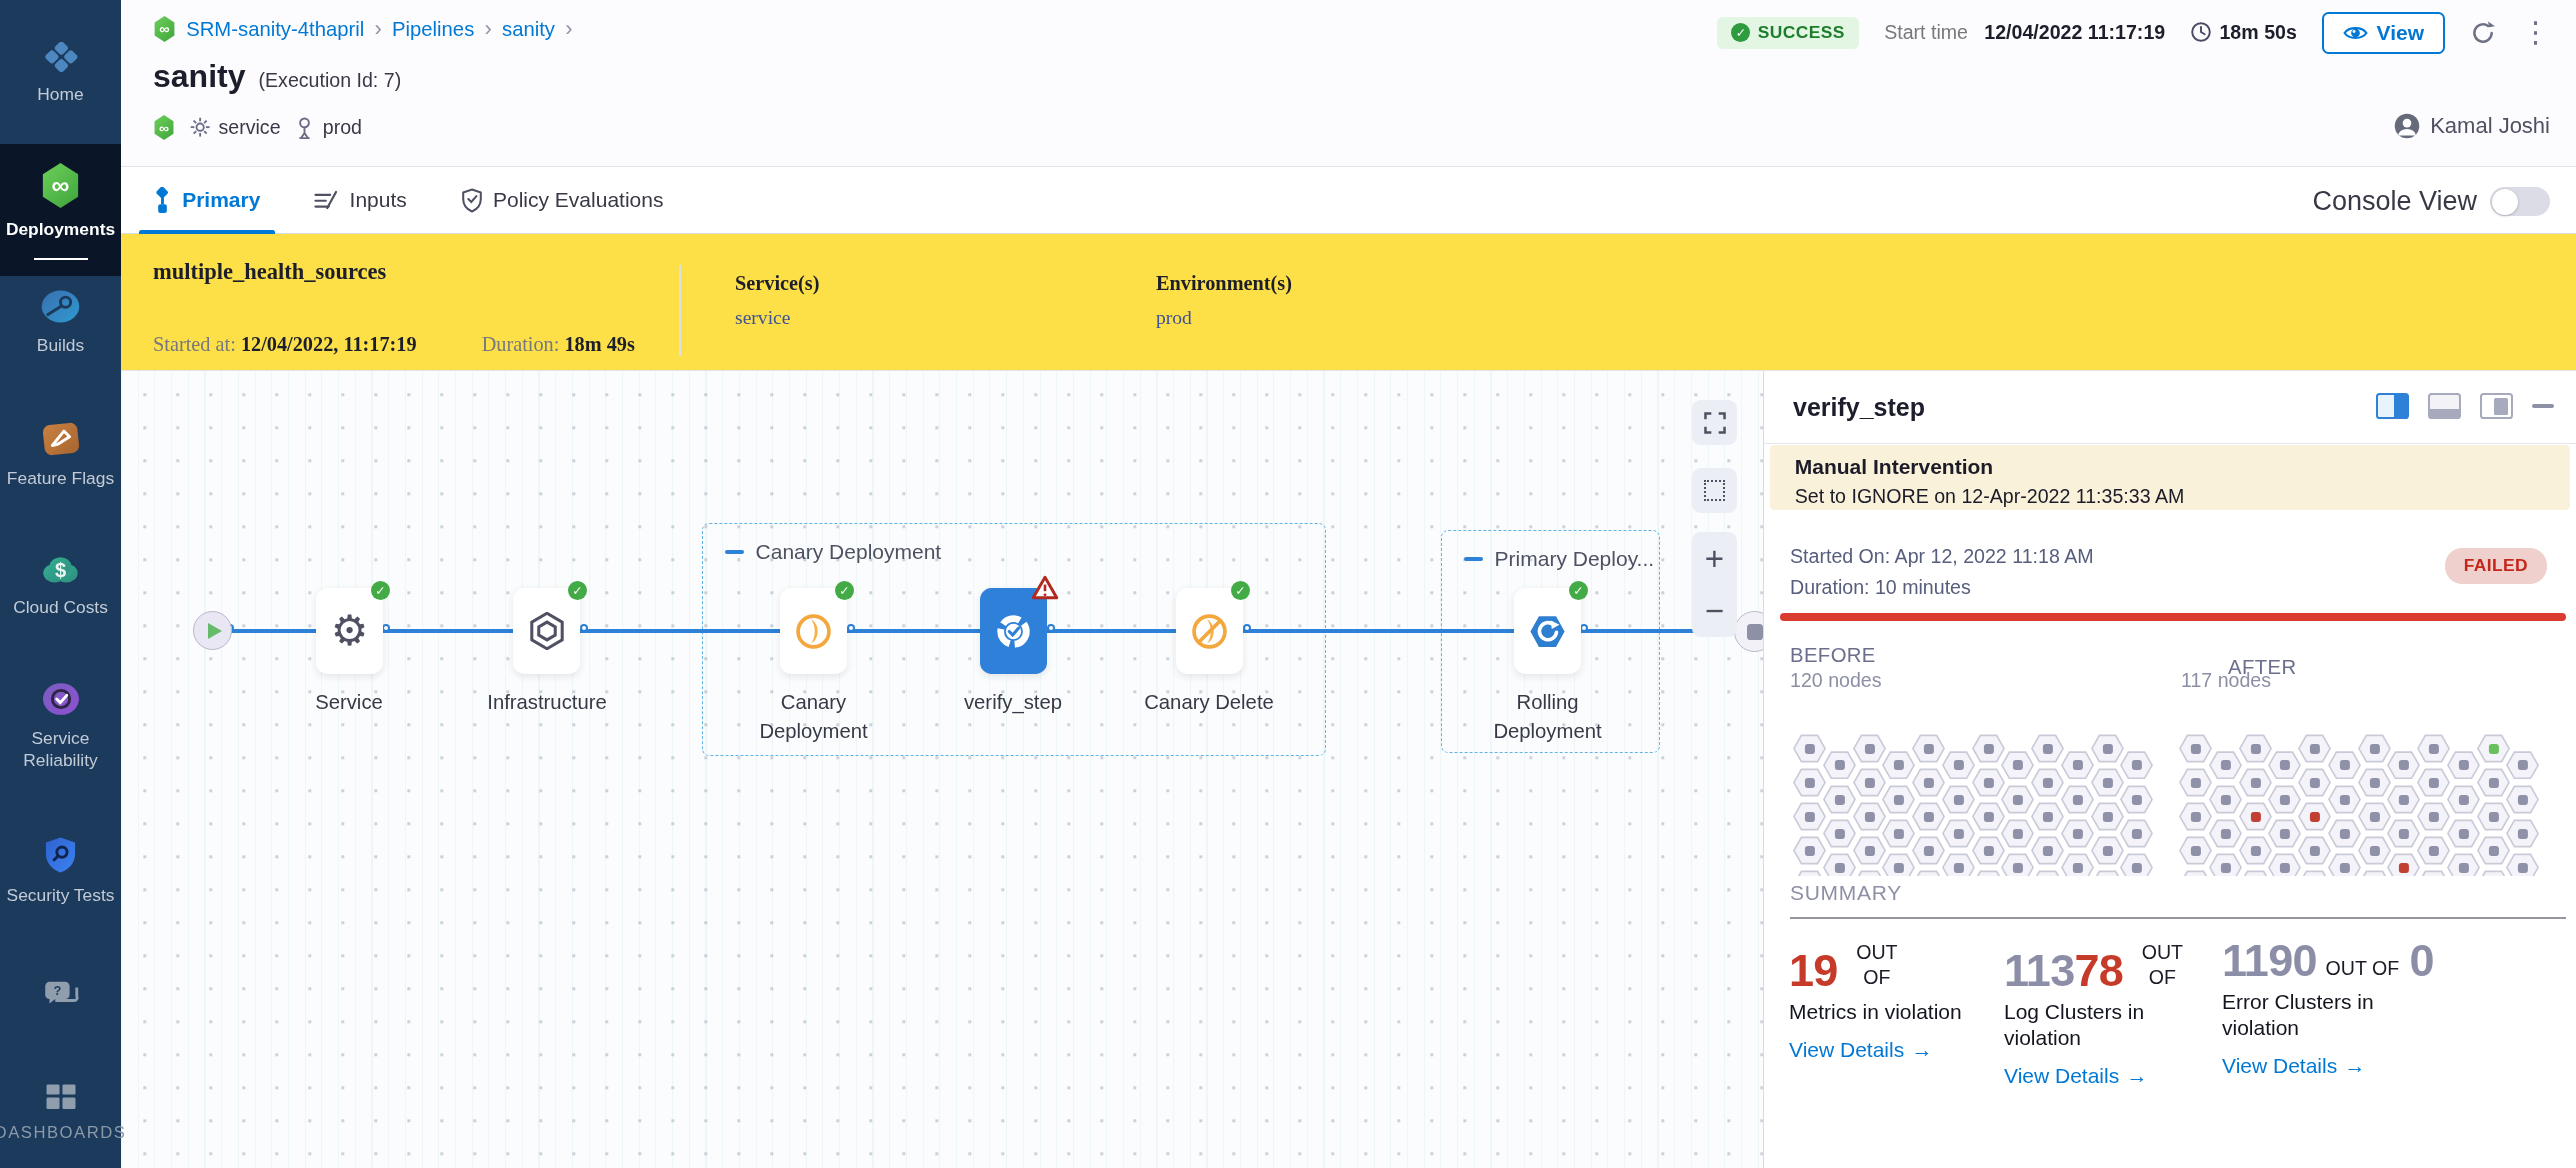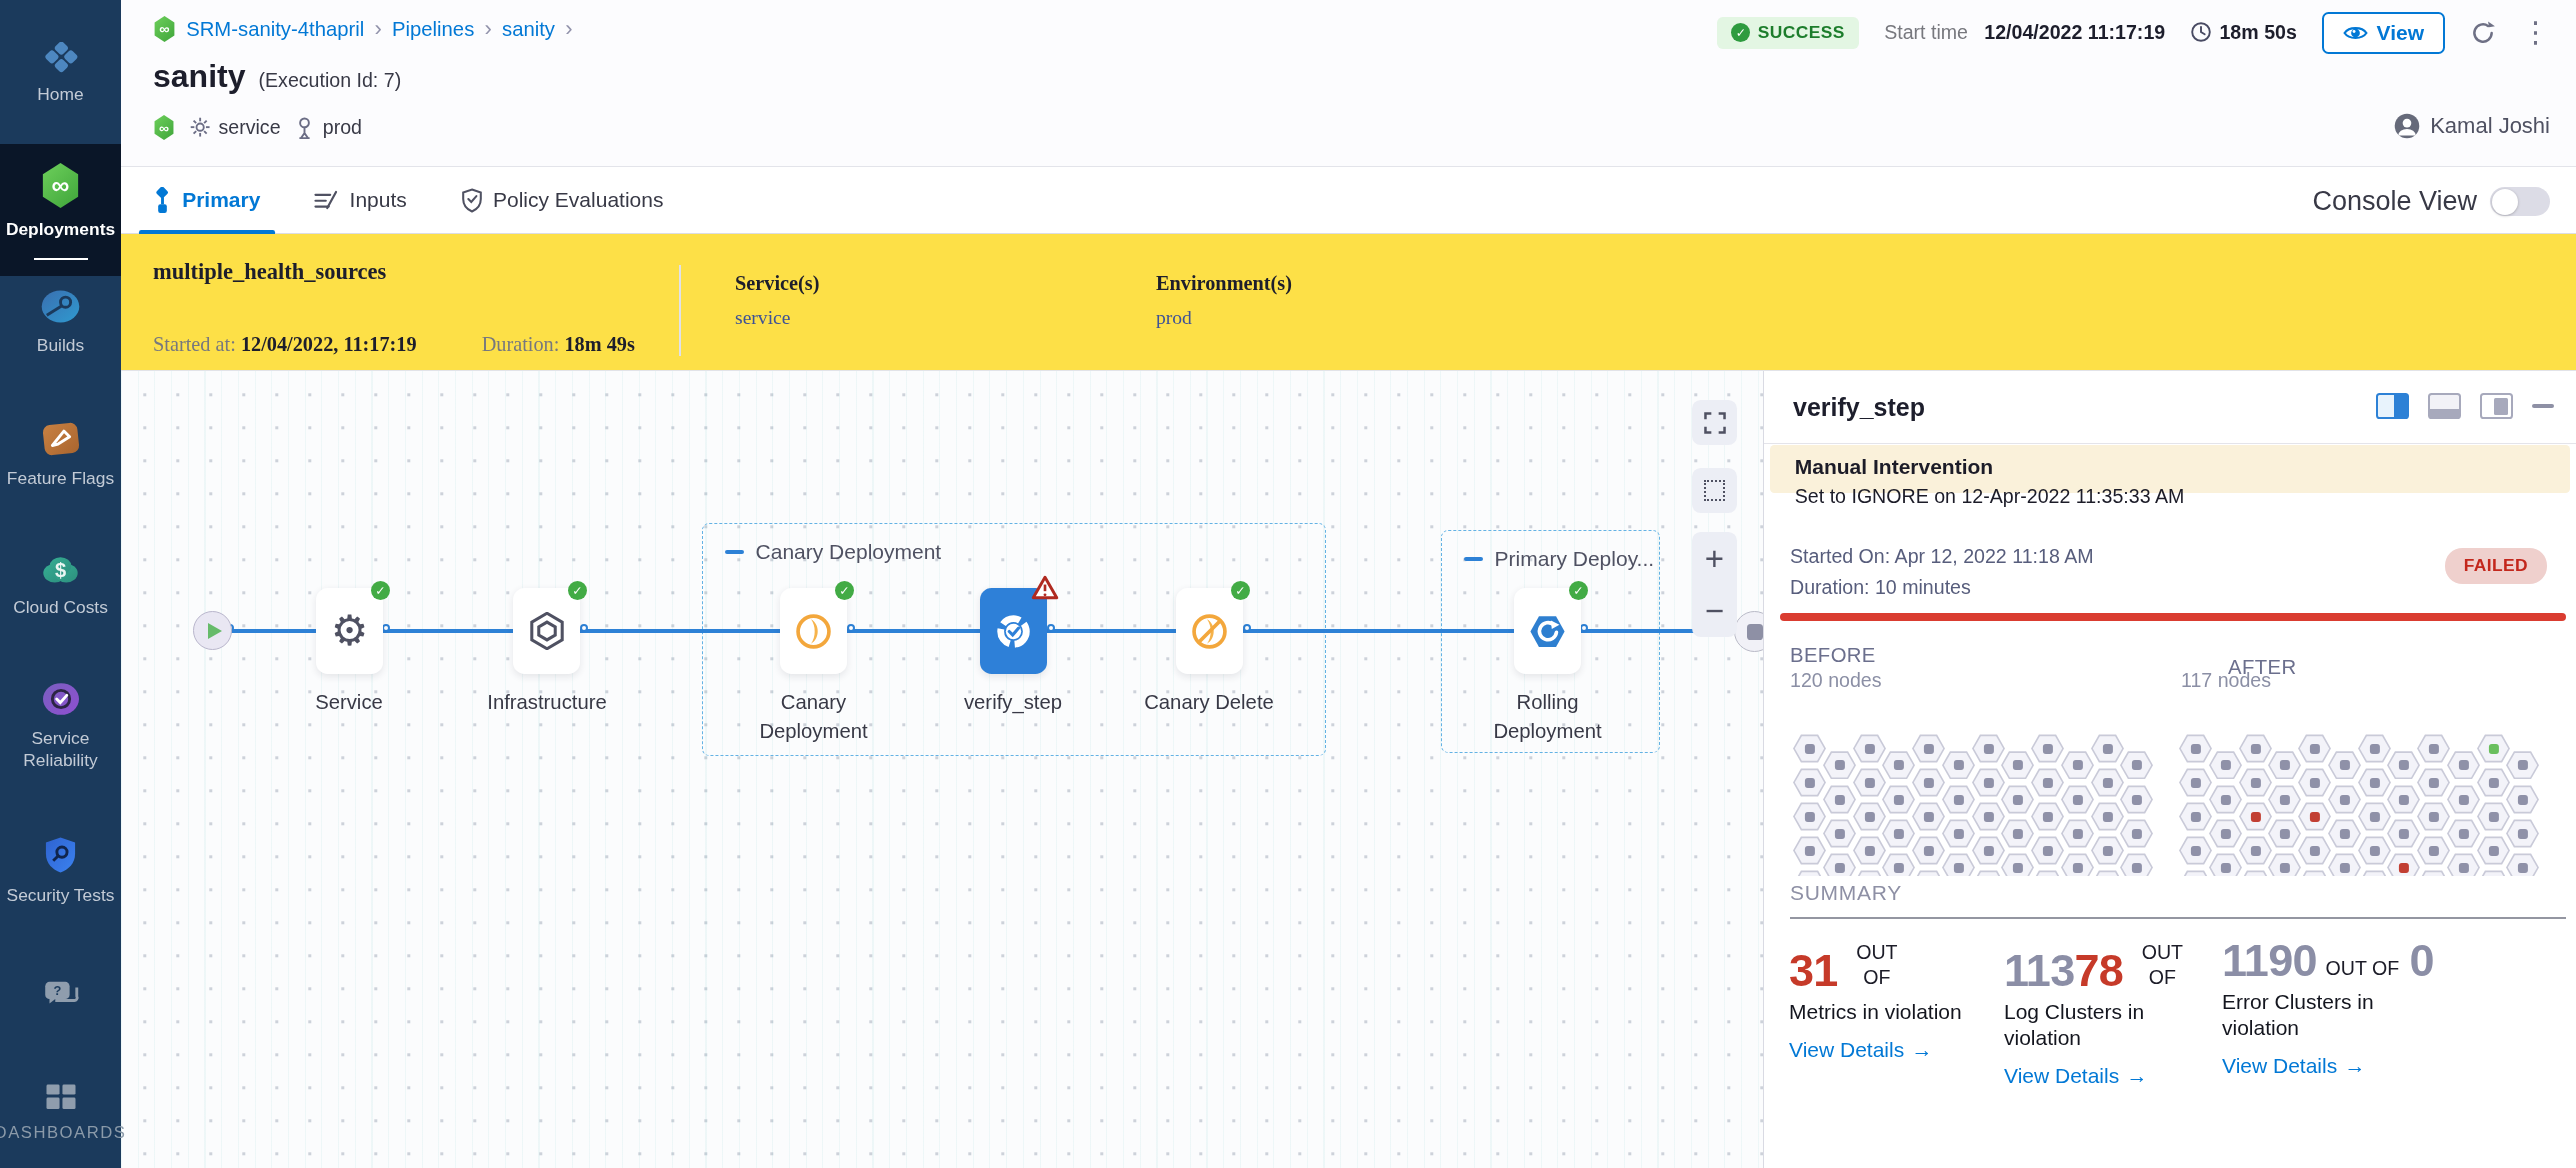--- a/index.html
+++ b/index.html
@@ -92,21 +92,21 @@
   .panel-title { position:absolute; left:29px; top:22px; font-size:25px; font-weight:600; color:#1d1e2c; }
   .layout-icons { position:absolute; right:22px; top:22px; display:flex; align-items:center; gap:19px; }
   .li-ic { width:33px; height:26px; border-radius:3.6px; position:relative; cursor:pointer; }
   .li-right { border:2.2px solid #2d81d6; background:#e8f3fc; }
   .li-right::after { content:""; position:absolute; right:0; top:0; bottom:0; width:45%; background:#2d81d6; }
   .li-bottom { border:2.2px solid #a7a9bc; background:#f2f2f7; }
   .li-bottom::after { content:""; position:absolute; left:0; right:0; bottom:0; height:38%; background:#a7a9bc; }
   .li-float { border:2.2px solid #a7a9bc; background:#fff; }
   .li-float::after { content:""; position:absolute; right:2.9px; top:2.9px; width:14.5px; height:17.4px; background:#a7a9bc; border-radius:1.5px; }
   .li-min { width:22px; height:4.4px; border-radius:2.2px; background:#8e90a5; align-self:center; cursor:pointer; }
-  .banner { position:absolute; left:5.8px; right:5.8px; top:74px; height:48px; background:#faf1da; border-radius:4.4px; padding:10.2px 0 0 25px; }
+  .banner { position:absolute; left:5.8px; right:5.8px; top:74px; height:65px; background:#faf1da; border-radius:4.4px; padding:10.2px 0 0 25px; }
   .banner .b1 { font-size:21px; font-weight:bold; color:#1c1c28; }
   .banner .b2 { font-size:19.6px; color:#1c1c28; margin-top:5.8px; }
   .info-line { position:absolute; left:26px; font-size:19.6px; color:#575d7c; }
   .failed-badge { position:absolute; right:29px; top:177px; background:#efd0cd; color:#c3271c; font-weight:bold; font-size:17.4px; letter-spacing:0.4px; padding:7.3px 19px; border-radius:17.4px; }
   .red-bar { position:absolute; left:16px; right:10.2px; top:242px; height:8px; border-radius:4.4px; background:#da3c30; }
   .ba-label { position:absolute; font-size:20.3px; color:#6b6f8d; letter-spacing:0.4px; }
   .ba-nodes { position:absolute; font-size:19.6px; color:#8b8fa5; }
   .hexgrid { position:absolute; top:363px; width:363px; height:142px; overflow:hidden; }
   .hex { position:absolute; width:33px; height:29px; background:#c9cad8; clip-path:polygon(24% 2%,76% 2%,100% 50%,76% 98%,24% 98%,0 50%); }
   .hex::before { content:""; position:absolute; inset:1.8px; background:#f3f3f9; clip-path:polygon(24% 2%,76% 2%,100% 50%,76% 98%,24% 98%,0 50%); }
@@ -669,21 +669,21 @@
           <div class="hex" style="left: 327px; top: 85px;"></div>
           <div class="hex" style="left: 327px; top: 119px;"></div>
         </div>
 
       <div class="summary-label">SUMMARY</div>
       <div class="summary-div"></div>
 
       <div class="sum-row">
         <div class="sum-card c1">
           <div class="num-row">
-            <span class="bignum red">31</span>
+            <span class="bignum red">19</span>
             <span class="outof">OUT OF</span>
           </div>
           <div class="sum-desc">Metrics in violation</div>
           <a class="sum-link">
               <span>View Details</span>
               <span>→</span>
             </a>
         </div>
 
         <div class="sum-card c2">

